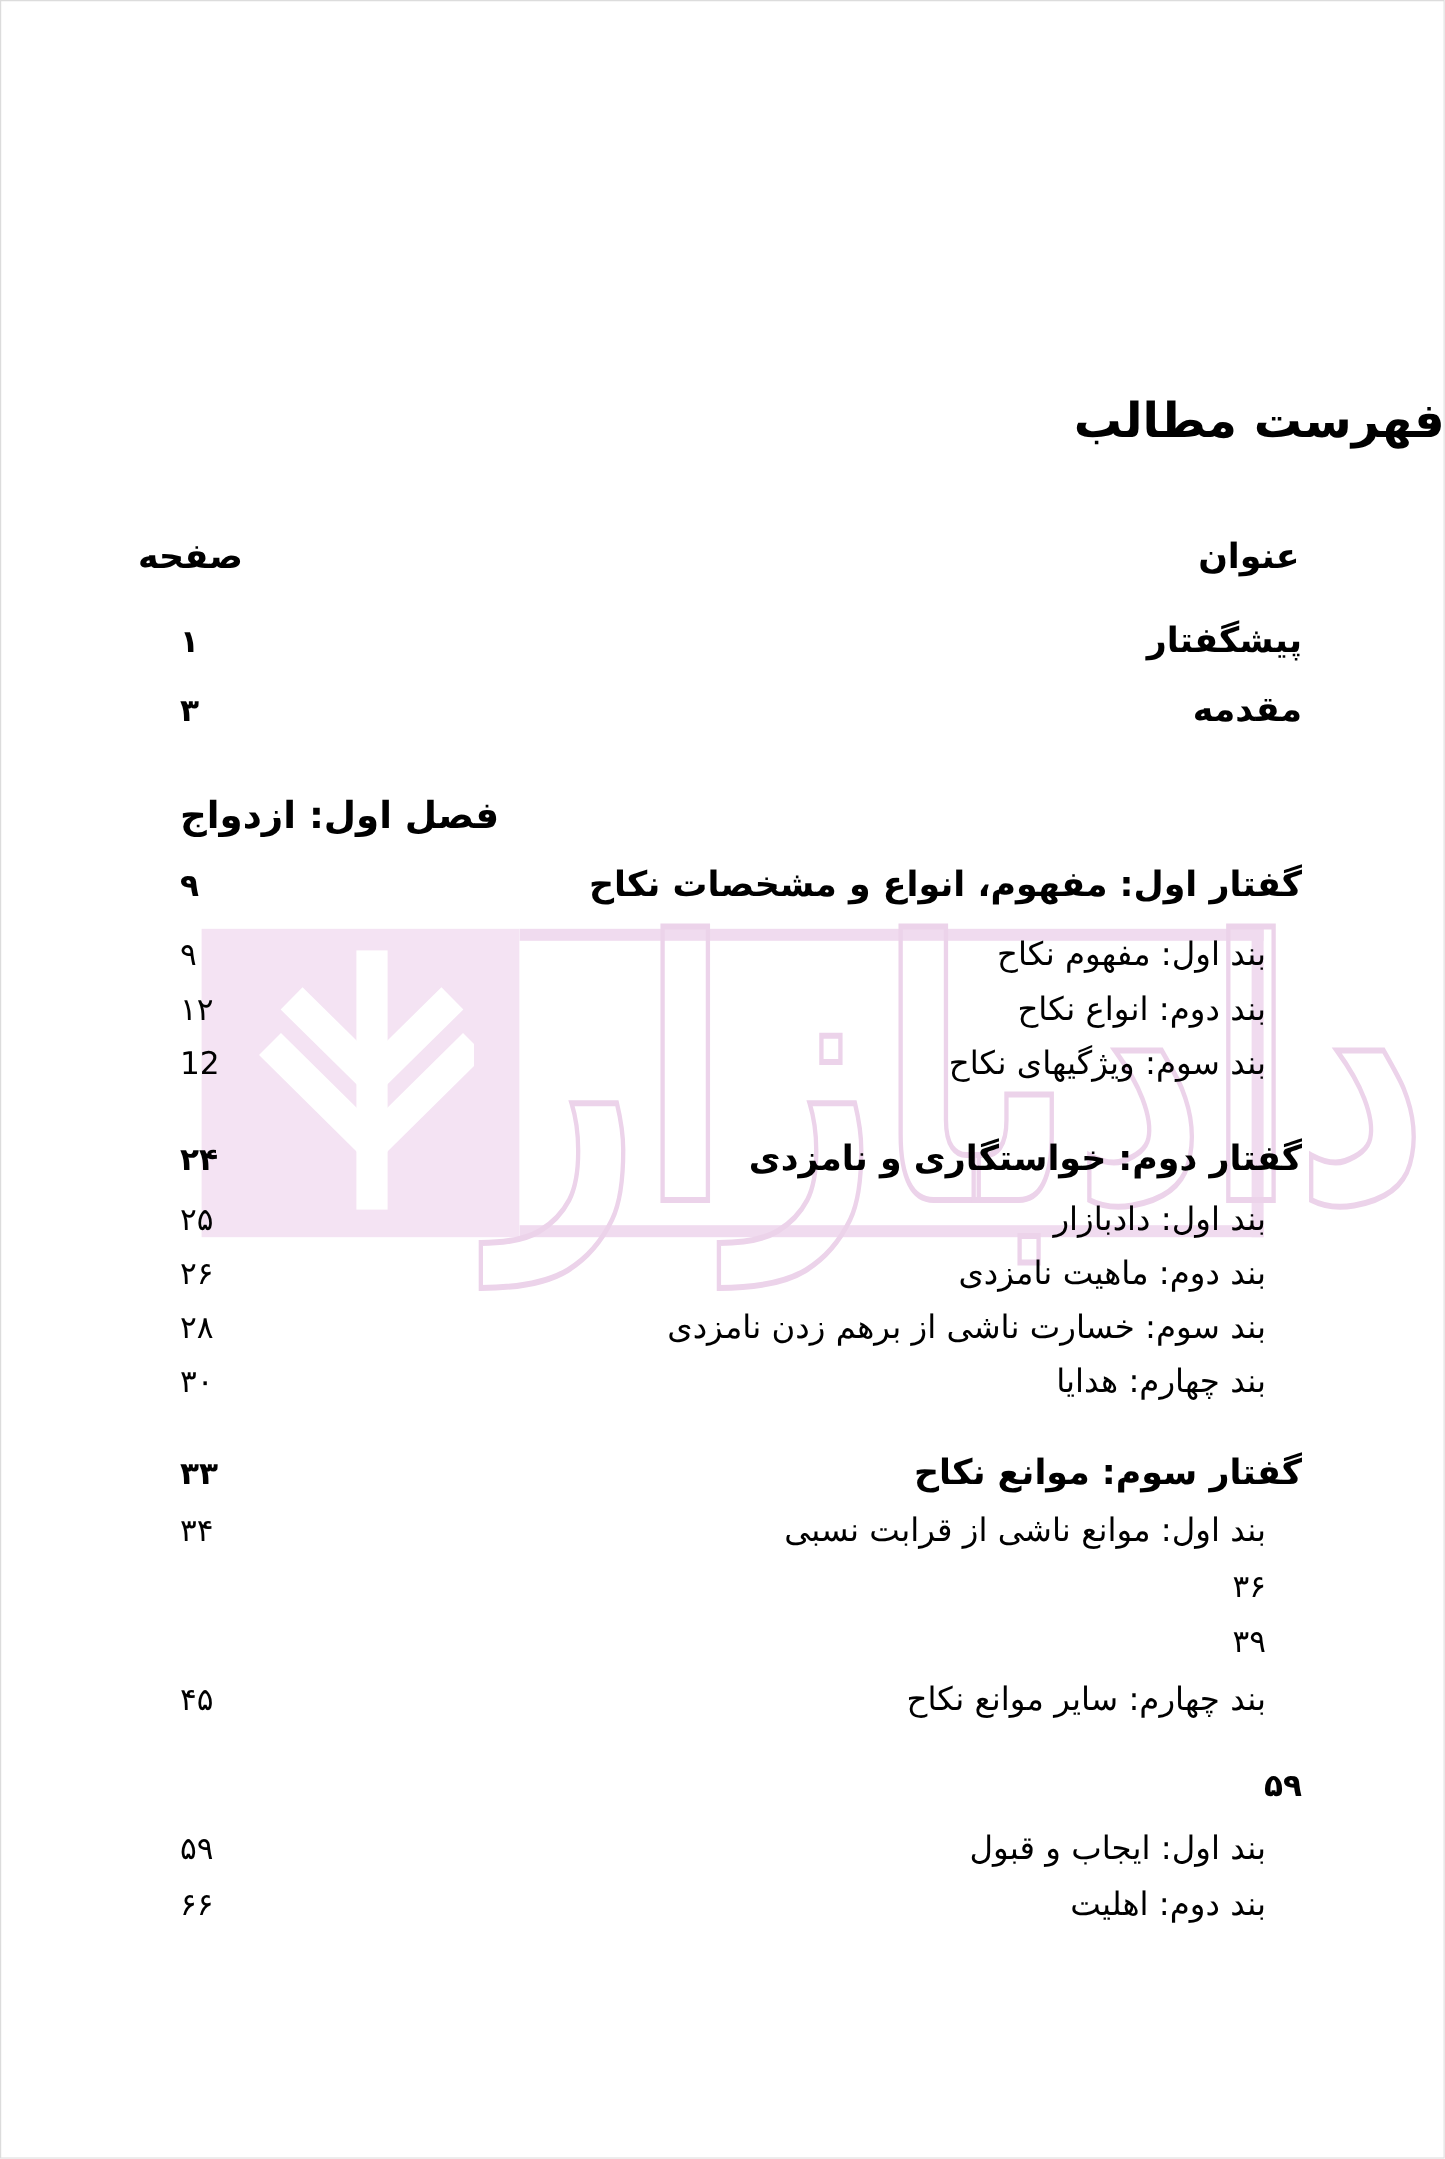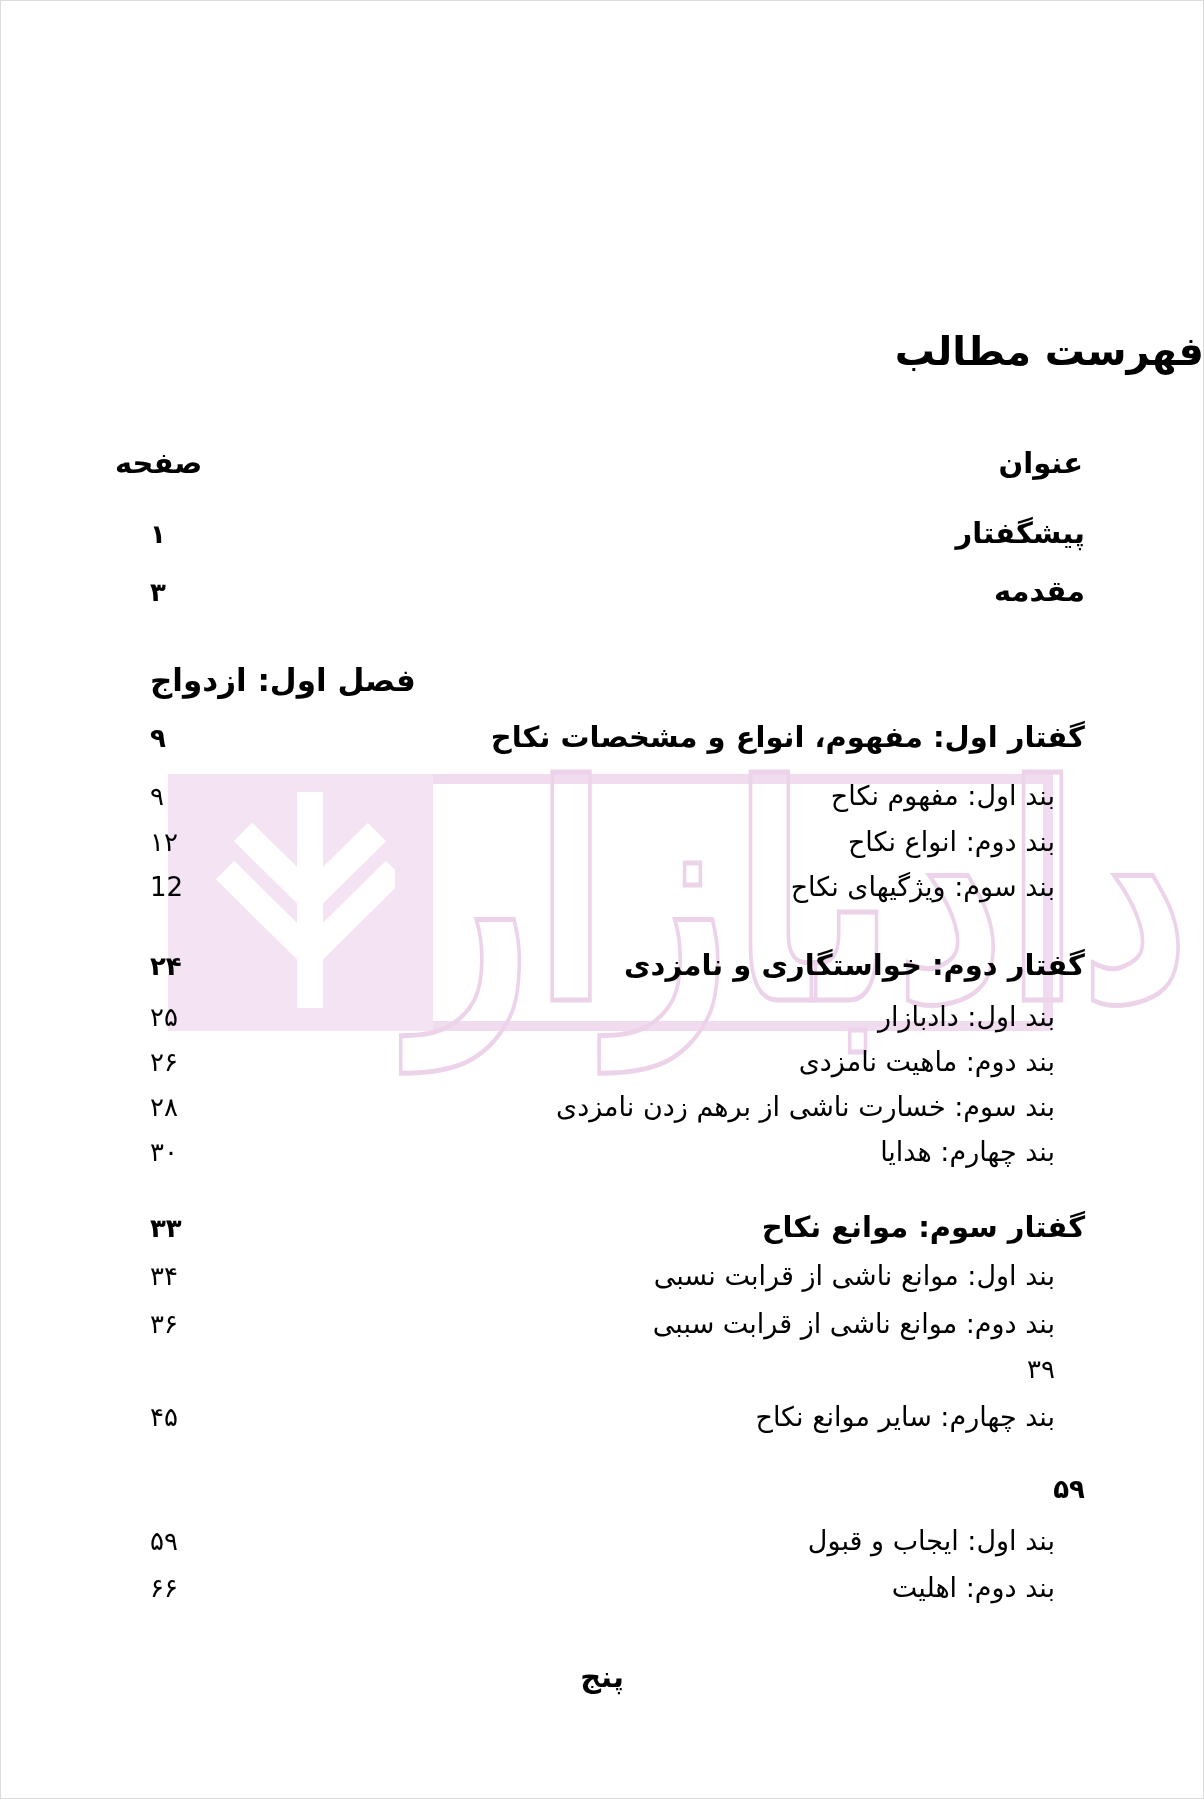--- a/index.html
+++ b/index.html
@@ -112,21 +112,20 @@
 
     <div class="toc-row kind-goftar" style="top:1210px">
       <span class="t">گفتار سوم: موانع نکاح</span>
       <span class="p">۳۳</span>
     </div>
     <div class="toc-row kind-band" style="top:1260px">
       <span class="t">بند اول: موانع ناشی از قرابت نسبی</span>
       <span class="p">۳۴</span>
     </div>
     <div class="toc-row kind-band" style="top:1308px">
-      <span class="t">بند دوم: موانع ناشی از قرابت سببی</span>
       <span class="p">۳۶</span>
     </div>
     <div class="toc-row kind-band" style="top:1354px">
       <span class="p">۳۹</span>
     </div>
     <div class="toc-row kind-band" style="top:1401px">
       <span class="t">بند چهارم: سایر موانع نکاح</span>
       <span class="p">۴۵</span>
     </div>
 
@@ -137,15 +136,14 @@
       <span class="t">بند اول: ایجاب و قبول</span>
       <span class="p">۵۹</span>
     </div>
     <div class="toc-row kind-band" style="top:1572px">
       <span class="t">بند دوم: اهلیت</span>
       <span class="p">۶۶</span>
     </div>
 
   </div>
 
-  <div class="fg page-footer">پنج</div>
 
 </div>
 
 </body></html>

